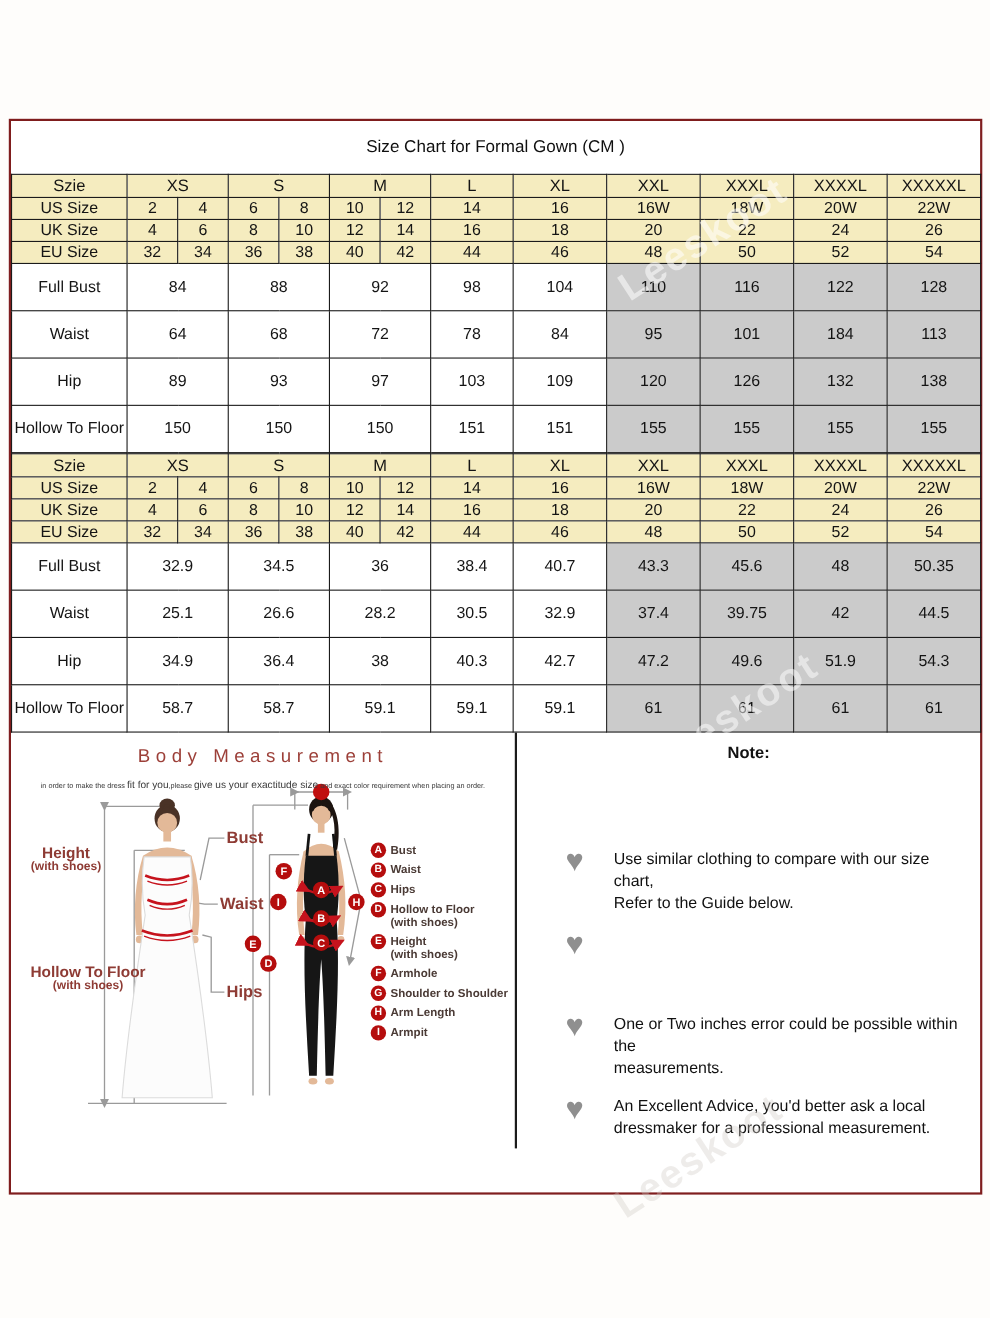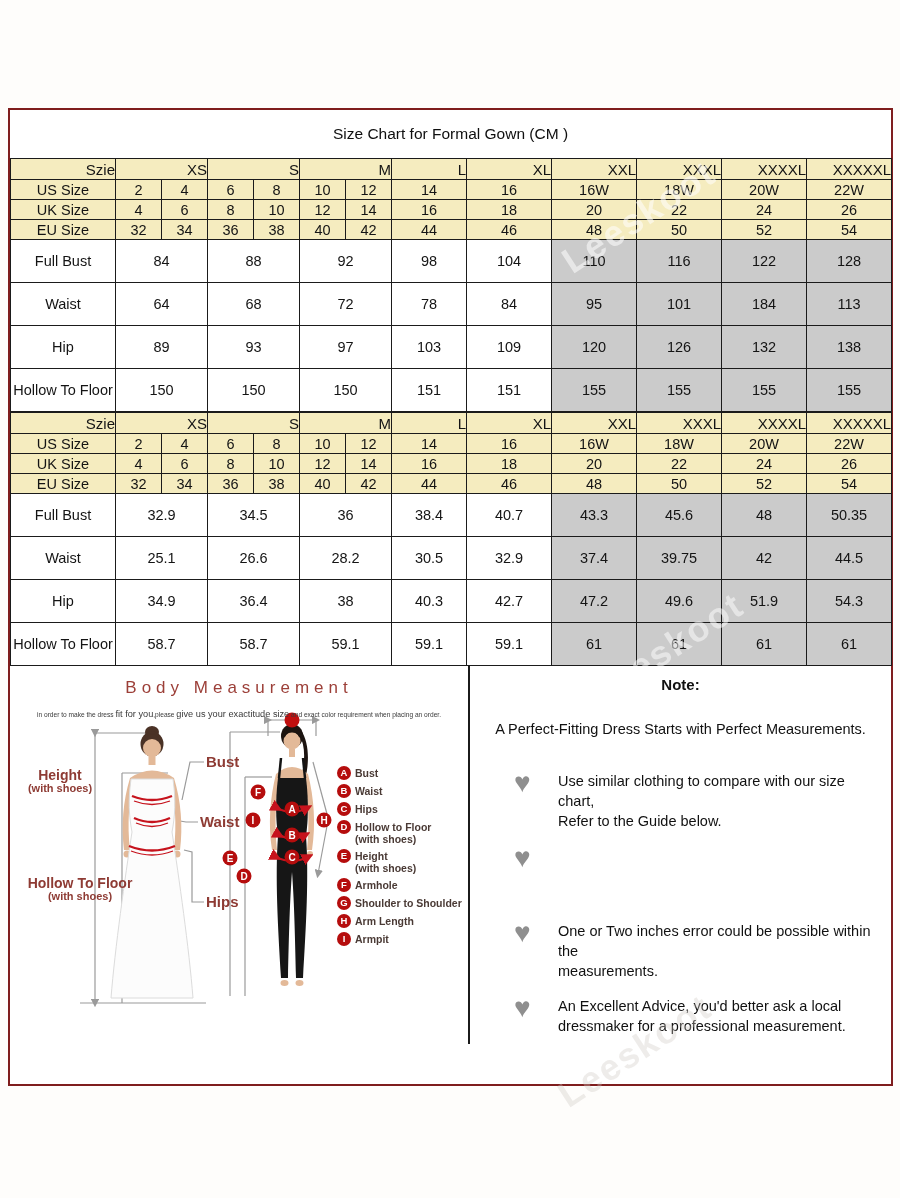--- a/index.html
+++ b/index.html
@@ -4,21 +4,21 @@
 <style>
   html,body{margin:0;padding:0;background:#fff;}
   .page{position:relative;width:900px;height:1198px;background:#fefdfb;overflow:hidden;
         font-family:"Liberation Sans",sans-serif;color:#111;}
   .main-box{position:absolute;left:8px;top:108px;width:881px;height:974px;
             border:2px solid #7f1d1d;background:#fff;}
   .tbl-title{height:48px;line-height:48px;text-align:center;font-size:15.5px;color:#0f0f0f;}
   table.size-table{border-collapse:collapse;table-layout:fixed;width:881px;}
   table.size-table td{border:1px solid #1b1b1b;text-align:center;vertical-align:middle;
        font-size:14.5px;color:#141414;padding:0;overflow:hidden;white-space:nowrap;}
-  tr.srow td{background:#f5ecbf;height:20px;font-size:15px;text-align:right;}
+  tr.srow td{background:#f5ecbf;height:20px;font-size:15px;}
   tr.hrow td{background:#f5ecbf;height:19px;}
   tr.brow td{background:#fff;height:42px;}
   tr.brow td.gray{background:#cbcbcb;}
   .bottom{display:flex;height:378px;}
   .bm-panel{width:458px;position:relative;overflow:hidden;}
   .note-panel{flex:1;border-left:2px solid #1b1b1b;position:relative;overflow:hidden;}
   
   .bm-title{position:absolute;top:12px;left:0;width:458px;text-align:center;
             font-size:17px;font-weight:normal;letter-spacing:5px;color:#9c3f38;}
   .bm-subtitle{position:absolute;top:37px;left:0;width:458px;text-align:center;
@@ -465,21 +465,20 @@
             </div>
             <div class="item">
               <span class="badge">I</span>
               <span class="txt">Armpit</span>
             </div>
           </div>
       </div>
 
       <div class="note-panel">
         <div class="note-title">Note:</div>
-        <div class="note-lead">A Perfect-Fitting Dress Starts with Perfect Measurements.</div>
         <div id="note-items">
             <div class="note-item" style="top: 105px;">
               <span class="heart">♥</span>
               <span class="txt">Use similar clothing to compare with our size chart,
 Refer to the Guide below.</span>
             </div>
             <div class="note-item" style="top: 180px;">
               <span class="heart">♥</span>
             </div>
             <div class="note-item" style="top: 255px;">

